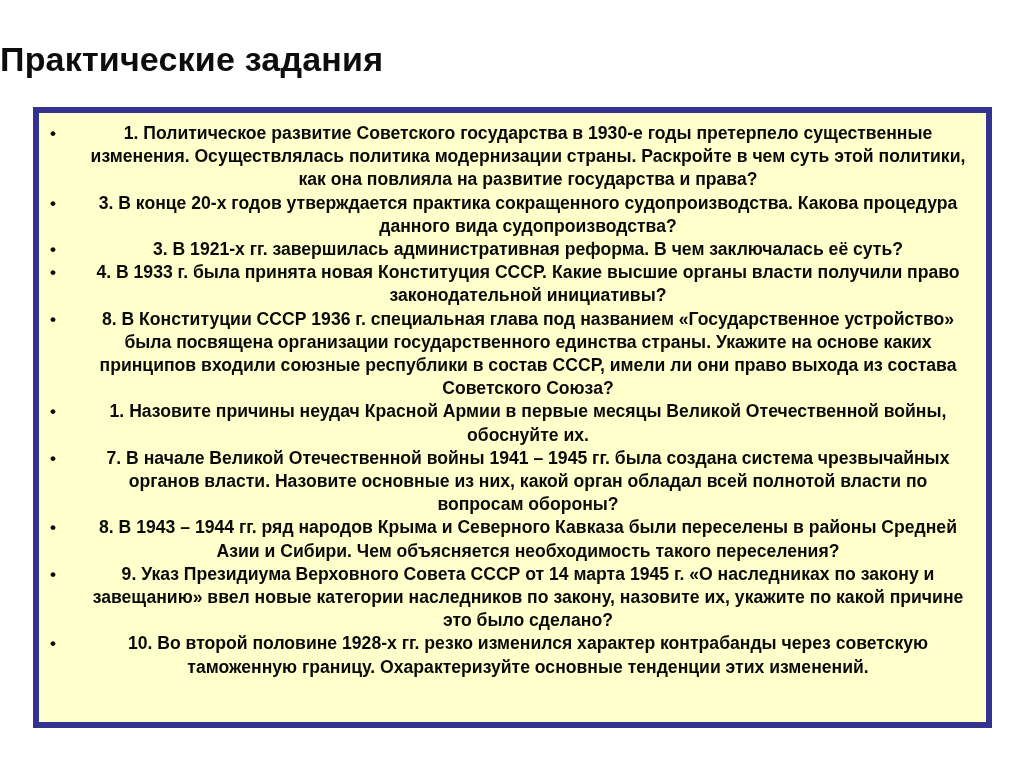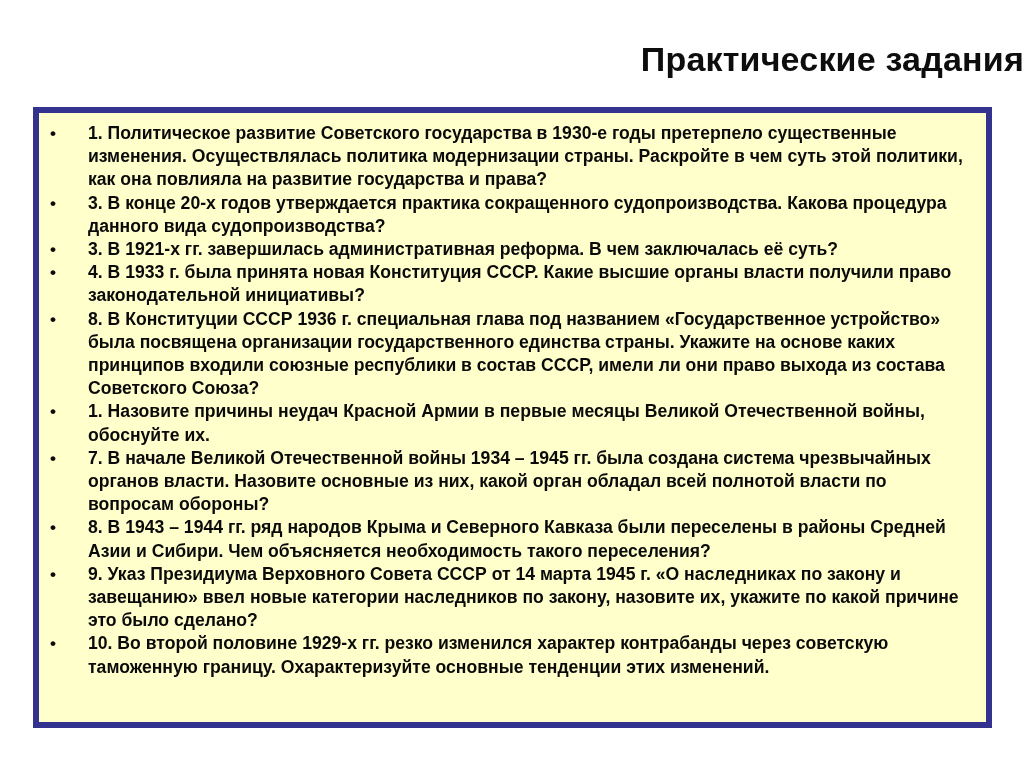--- a/index.html
+++ b/index.html
@@ -21,21 +21,21 @@
     height: 767px;
     background: #ffffff;
   }
 
   
   .slide-title {
     position: absolute;
     left: 0;
     top: 38px;
     width: 1024px;
-    text-align: right;
+    text-align: left;
     font-size: 34px;
     font-weight: bold;
     color: #0d0d0d;
     letter-spacing: 0.2px;
     line-height: 42px;
     white-space: nowrap;
   }
 
   
   .content-box {
@@ -74,20 +74,21 @@
     width: 12px;
     text-align: center;
     font-size: 17px;
     line-height: 23.2px;
     color: #0a0a0a;
     font-weight: bold;
   }
 
   .task-item .task-text {
     display: block;
+    text-align: center;
   }
 </style>
 </head>
 <body>
 
 <div class="slide">
 
   <div class="slide-title">Практические задания</div>
 
   <div class="content-box">
@@ -111,30 +112,30 @@
         <li class="task-item">
           <span class="bullet">•</span>
           <span class="task-text">8. В Конституции СССР 1936 г. специальная глава под названием «Государственное устройство» была посвящена организации государственного единства страны. Укажите на основе каких принципов входили союзные республики в состав СССР, имели ли они право выхода из состава Советского Союза?</span>
         </li>
         <li class="task-item">
           <span class="bullet">•</span>
           <span class="task-text">1. Назовите причины неудач Красной Армии в первые месяцы Великой Отечественной войны, обоснуйте их.</span>
         </li>
         <li class="task-item">
           <span class="bullet">•</span>
-          <span class="task-text">7. В начале Великой Отечественной войны 1934 – 1945 гг. была создана система чрезвычайных органов власти. Назовите основные из них, какой орган обладал всей полнотой власти по вопросам обороны?</span>
+          <span class="task-text">7. В начале Великой Отечественной войны 1941 – 1945 гг. была создана система чрезвычайных органов власти. Назовите основные из них, какой орган обладал всей полнотой власти по вопросам обороны?</span>
         </li>
         <li class="task-item">
           <span class="bullet">•</span>
           <span class="task-text">8. В 1943 – 1944 гг. ряд народов Крыма и Северного Кавказа были переселены в районы Средней Азии и Сибири. Чем объясняется необходимость такого переселения?</span>
         </li>
         <li class="task-item">
           <span class="bullet">•</span>
           <span class="task-text">9. Указ Президиума Верховного Совета СССР от 14 марта 1945 г. «О наследниках по закону и завещанию» ввел новые категории наследников по закону, назовите их, укажите по какой причине это было сделано?</span>
         </li>
         <li class="task-item">
           <span class="bullet">•</span>
-          <span class="task-text">10. Во второй половине 1929-х гг. резко изменился характер контрабанды через советскую таможенную границу. Охарактеризуйте основные тенденции этих изменений.</span>
+          <span class="task-text">10. Во второй половине 1928-х гг. резко изменился характер контрабанды через советскую таможенную границу. Охарактеризуйте основные тенденции этих изменений.</span>
         </li>
       </ul>
   </div>
 
 </div>
 
 </body></html>

